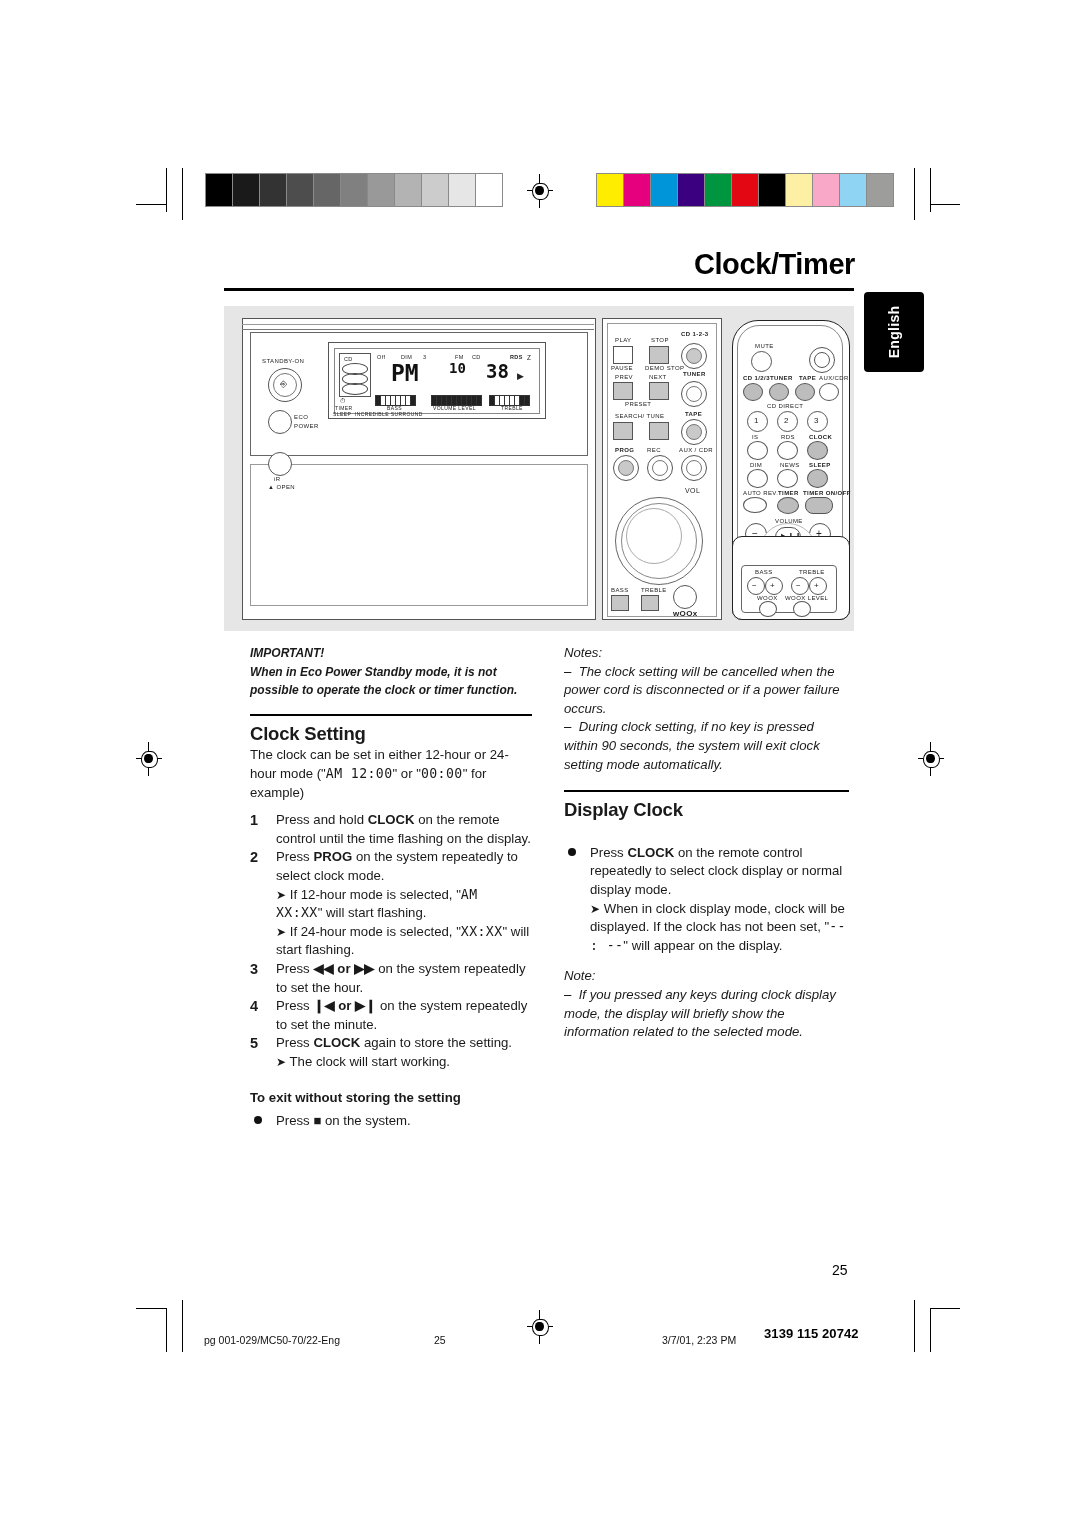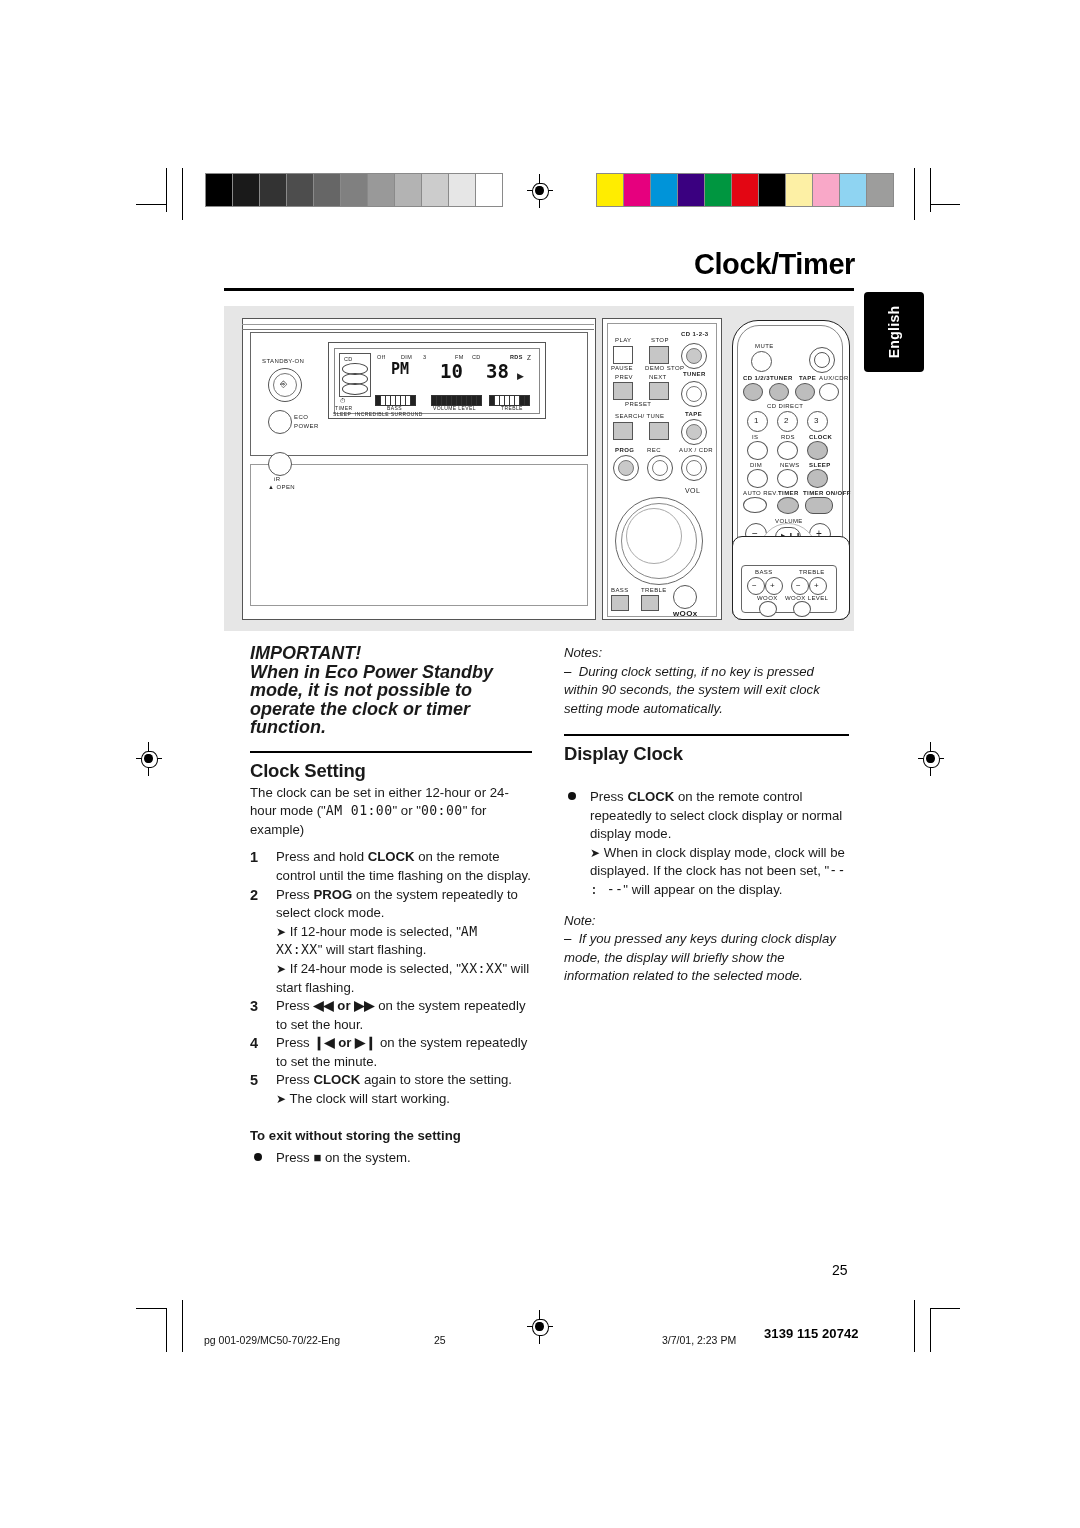--- a/index.html
+++ b/index.html
@@ -79,21 +79,21 @@
   .remote-in{position:absolute;left:4px;top:4px;width:104px;height:286px;border:1px solid #888;border-radius:22px 22px 8px 8px;}
   .rk{position:absolute;border:1.2px solid #555;border-radius:50%;background:#fff;}
   .rk.gray{background:#bdbdbd;}
   .rbox{position:absolute;border:1px solid #666;border-radius:4px;}
 
   
   .col{position:absolute;font-size:13.2px;line-height:18.6px;color:#1a1a1a;}
   .colL{left:250px;top:644px;width:282px;}
   .colR{left:564px;top:644px;width:285px;}
 
-  .imp{font-style:italic;font-weight:bold;font-size:18px;line-height:18.6px;}
+  .imp{font-style:italic;font-weight:bold;font-size:12px;line-height:18.6px;}
   .h2{font-size:18.5px;font-weight:bold;margin:0 0 3px 0;letter-spacing:-0.2px;}
   .rule{height:2px;background:#000;margin:14px 0 9px 0;}
   .rule-r{height:2px;background:#000;margin:16px 0 9px 0;}
   p{margin:0 0 0 0;}
   .note-it{font-style:italic;}
   .bold{font-weight:bold;}
   .seg-txt{font-family:"DejaVu Sans Mono", monospace;letter-spacing:.4px;}
 
   ol.steps{list-style:none;margin:9px 0 0 0;padding:0;}
   ol.steps > li{position:relative;padding-left:26px;margin-bottom:0px;}
@@ -234,22 +234,22 @@
         </div>
 
         <div class="lbl" style="left:48px;top:11px;font-size:5.5px;">Off</div>
         <div class="lbl" style="left:72px;top:11px;font-size:5.5px;">DIM</div>
         <div class="lbl" style="left:94px;top:11px;font-size:5.5px;">3</div>
         <div class="lbl" style="left:126px;top:11px;font-size:5.5px;">FM</div>
         <div class="lbl" style="left:143px;top:11px;font-size:5.5px;">CD</div>
         <div class="lbl" style="left:181px;top:11px;font-size:5.5px;font-weight:bold;">RDS</div>
         <div class="lbl" style="left:198px;top:11px;font-size:6.5px;">Z</div>
 
-        <div class="seg" style="left:62px;top:17px;font-size:15px;">PM</div>
-        <div class="seg" style="left:111px;top:17px;font-size:19px;">10</div>
+        <div class="seg" style="left:62px;top:17px;font-size:23px;">PM</div>
+        <div class="seg" style="left:120px;top:17px;font-size:14px;">10</div>
         <div class="seg" style="left:157px;top:17px;font-size:19px;">38</div>
         <div class="lbl" style="left:188px;top:28px;font-size:9px;">▶</div>
 
         <div class="lbl" style="left:11px;top:54px;font-size:7px;">⏱</div>
         <div class="lbl" style="left:6px;top:62px;font-size:5px;">TIMER</div>
         <div class="lbl" style="left:4px;top:68px;font-size:5px;">SLEEP</div>
         <div class="lbl" style="left:26px;top:68px;font-size:5px;">INCREDIBLE SURROUND</div>
 
         <div class="bargraph" style="left:46px;top:52px;">
           <b></b>
@@ -441,21 +441,21 @@
   <div class="col colL">
 
     <div class="imp">IMPORTANT!</div>
     <div class="imp">When in Eco Power Standby mode, it is not possible to operate the clock or timer function.</div>
 
     <div class="rule"></div>
 
     <div class="h2">Clock Setting</div>
     <p>
       <span>The clock can be set in either 12-hour or</span>
-      <span>24-hour mode ("</span><span class="seg-txt">AM   01:00</span><span>" or "</span><span class="seg-txt">00:00</span><span>" for</span>
+      <span>24-hour mode ("</span><span class="seg-txt">AM   12:00</span><span>" or "</span><span class="seg-txt">00:00</span><span>" for</span>
       <span>example)</span>
     </p>
 
     <ol class="steps">
       <li>
         <span class="num">1</span>
         <span>Press and hold </span><span class="bold">CLOCK</span><span> on the remote control until the time flashing on the display.</span>
       </li>
       <li>
         <span class="num">2</span>
@@ -492,20 +492,21 @@
     <ul class="bul">
       <li>
         <span class="dot"></span>
         <span>Press </span><span>■</span><span> on the system.</span>
       </li>
     </ul>
   </div>
 
   <div class="col colR">
     <div class="note-it">Notes:</div>
+    <div class="note-it">–&nbsp; <span>The clock setting will be cancelled when the power cord is disconnected or if a power failure occurs.</span></div>
     <div class="note-it">–&nbsp; <span>During clock setting, if no key is pressed within 90 seconds, the system will exit clock setting mode automatically.</span></div>
 
     <div class="rule-r"></div>
 
     <div class="h2">Display Clock</div>
 
     <ul class="bul" style="margin-top:24px;">
       <li>
         <span class="dot"></span>
         <span>Press </span><span class="bold">CLOCK</span><span> on the remote control repeatedly to select clock display or normal display mode.</span>

